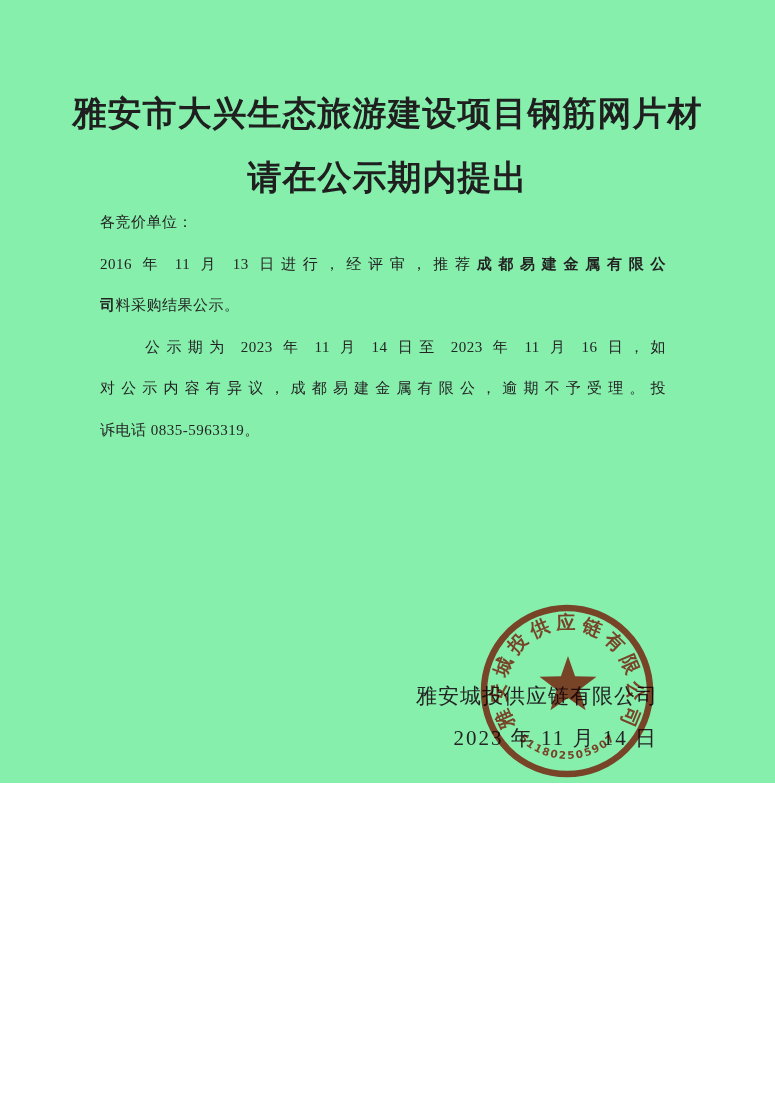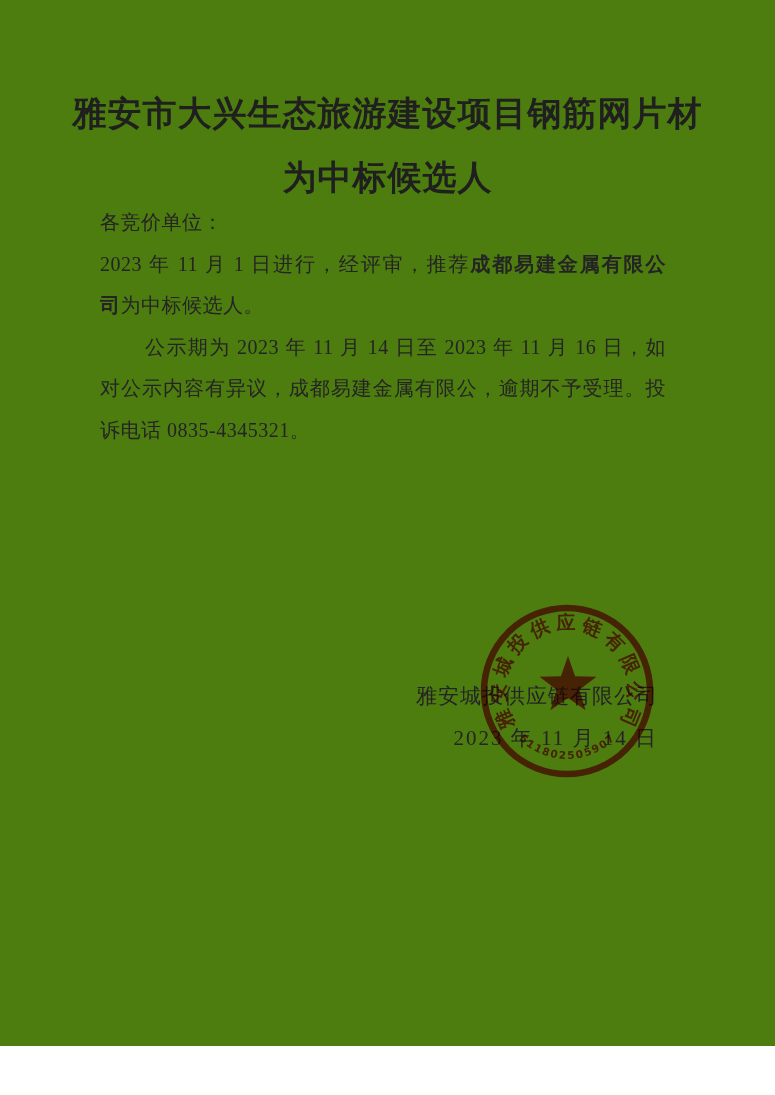--- a/index.html
+++ b/index.html
@@ -1,20 +1,20 @@
 <!DOCTYPE html>
 <html><head>
 <meta charset="utf-8">
 <style>
   html, body { margin: 0; padding: 0; background: #ffffff; }
   .page {
     position: relative;
     width: 775px;
-    height: 1046px;
-    background: #4d7c0f;
+    height: 783px;
+    background: #86efac;
     overflow: hidden;
     font-family: "Liberation Serif", "DejaVu Serif", serif;
     color: #262626;
   }
   .doc-title {
     position: absolute;
     top: 82px;
     left: 0;
     width: 775px;
     text-align: center;
@@ -22,21 +22,21 @@
     font-weight: bold;
     line-height: 64px;
     letter-spacing: 1px;
     color: #1f1f1f;
   }
   .doc-body {
     position: absolute;
     top: 202px;
     left: 100px;
     width: 566px;
-    font-size: 20px;
+    font-size: 15px;
     line-height: 41.5px;
     color: #242424;
   }
   .doc-line {
     height: 41.5px;
     overflow: hidden;
     letter-spacing: 0.5px;
   }
   .doc-line.justify {
     text-align: justify;
@@ -66,33 +66,33 @@
     pointer-events: none;
   }
 </style>
 </head>
 <body>
 
 <div class="page">
 
   <div class="doc-title">
     <div>雅安市大兴生态旅游建设项目钢筋网片材</div>
-    <div>为中标候选人</div>
+    <div>请在公示期内提出</div>
   </div>
 
   <div class="doc-body">
     <div class="doc-line">各竞价单位：</div>
     <div>
-        <div class="doc-line justify"><span>2023 年 11 月 1 日进行，经评审，推荐</span><b>成都易建金属有限公</b></div>
-        <div class="doc-line"><b>司</b><span>为中标候选人。</span></div>
+        <div class="doc-line justify"><span>2016 年 11 月 13 日进行，经评审，推荐</span><b>成都易建金属有限公</b></div>
+        <div class="doc-line"><b>司</b><span>料采购结果公示。</span></div>
       </div>
     <div>
         <div class="doc-line justify indent"><span>公示期为 2023 年 11 月 14 日至 2023 年 11 月 16 日，如</span></div>
         <div class="doc-line justify"><span>对公示内容有异议，成都易建金属有限公，逾期不予受理。投</span></div>
-        <div class="doc-line"><span>诉电话 0835-4345321。</span></div>
+        <div class="doc-line"><span>诉电话 0835-5963319。</span></div>
       </div>
   </div>
 
   <div class="signature">
     <div class="sig-company">雅安城投供应链有限公司</div>
     <div class="sig-date">2023 年 11 月 14 日</div>
   </div>
 
   <svg class="stamp" viewBox="0 0 200 200" xmlns="http://www.w3.org/2000/svg">
     <defs>

